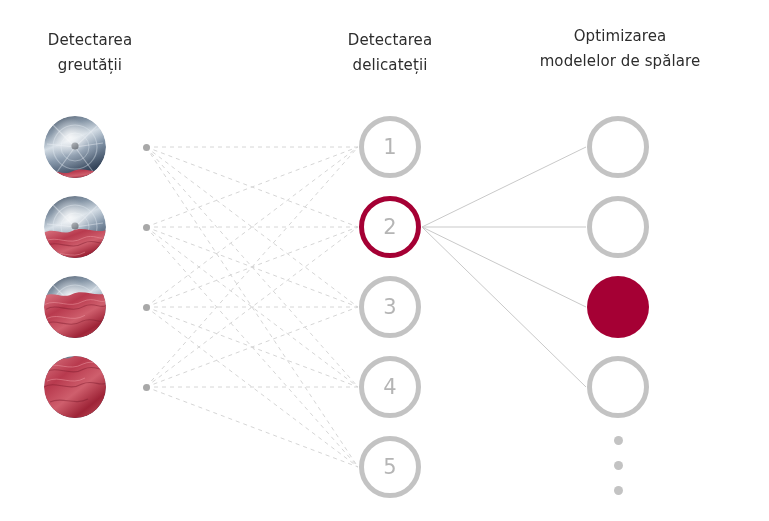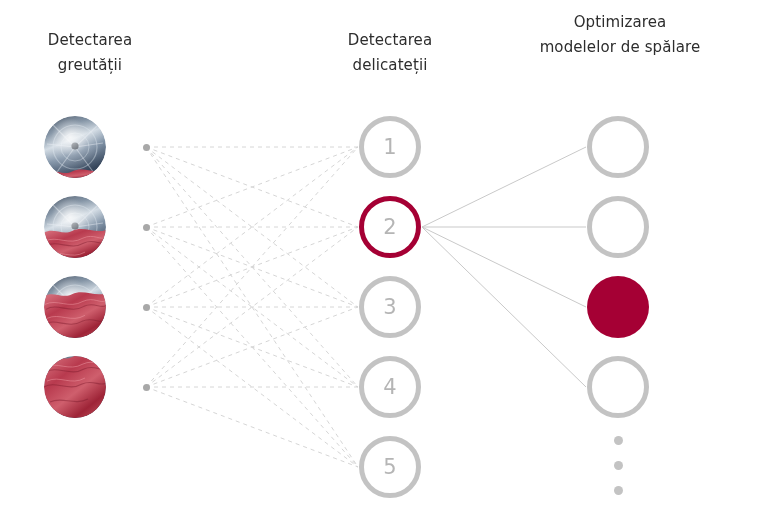--- a/index.html
+++ b/index.html
@@ -25,21 +25,21 @@
     text-align: center;
     color: #2d2d2d;
     font-size: 15px;
     line-height: 25px;
     font-weight: 400;
     letter-spacing: 0.1px;
     white-space: pre-line;
   }
   #title-input  { left: 0px;   top: 28px; width: 180px; }
   #title-hidden { left: 300px; top: 28px; width: 180px; }
-  #title-output { left: 490px; top: 10px; width: 260px; }
+  #title-output { left: 490px; top: 24px; width: 260px; }
 
   
   #edges {
     position: absolute;
     left: 0;
     top: 0;
     width: 769px;
     height: 521px;
   }
 

